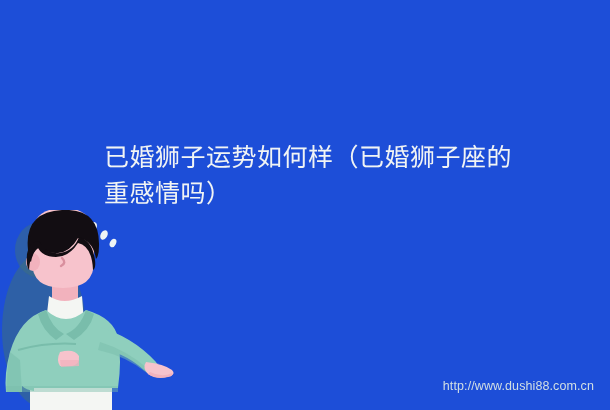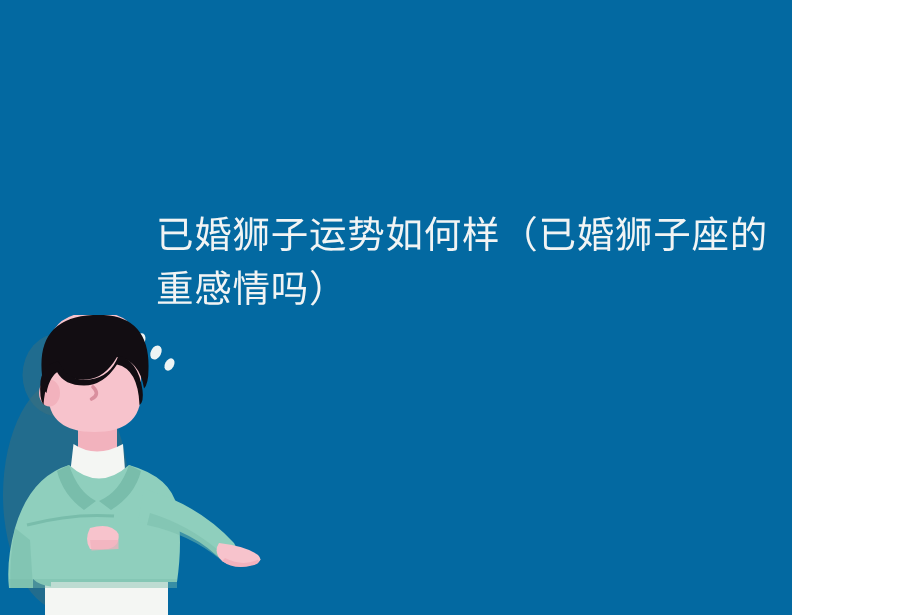--- a/index.html
+++ b/index.html
@@ -3,24 +3,24 @@
 <meta charset="utf-8">
 <title>banner</title>
 <style>
   html, body {
     margin: 0;
     padding: 0;
     background: #ffffff;
   }
   #banner {
     position: relative;
-    width: 528px;
+    width: 610px;
     height: 410px;
     overflow: hidden;
-    background: #0369a1;
+    background: #1d4ed8;
     font-family: "Liberation Sans", "DejaVu Sans", sans-serif;
     -webkit-font-smoothing: antialiased;
   }
 
   
   #headline {
     position: absolute;
     left: 104px;
     top: 139px;
     width: 430px;
@@ -116,14 +116,15 @@
 
       <path d="M146 152 Q164 154 172 160 Q176 164 170 166 Q158 170 148 164 Q142 158 146 152 Z" fill="#f7c3cc"></path>
       <path d="M150 162 Q162 168 172 163 Q174 166 168 167 Q156 170 148 164 Z" fill="#f2b2bd"></path>
 
       <path d="M6 176 L118 176 L118 182 L6 182 Z" fill="#79bdab" opacity="0.45"></path>
     </svg>
   </div>
 
   <div id="headline">已婚狮子运势如何样（已婚狮子座的重感情吗）</div>
 
+  <div id="watermark">http://www.dushi88.com.cn</div>
 
 </div>
 
 </body></html>

